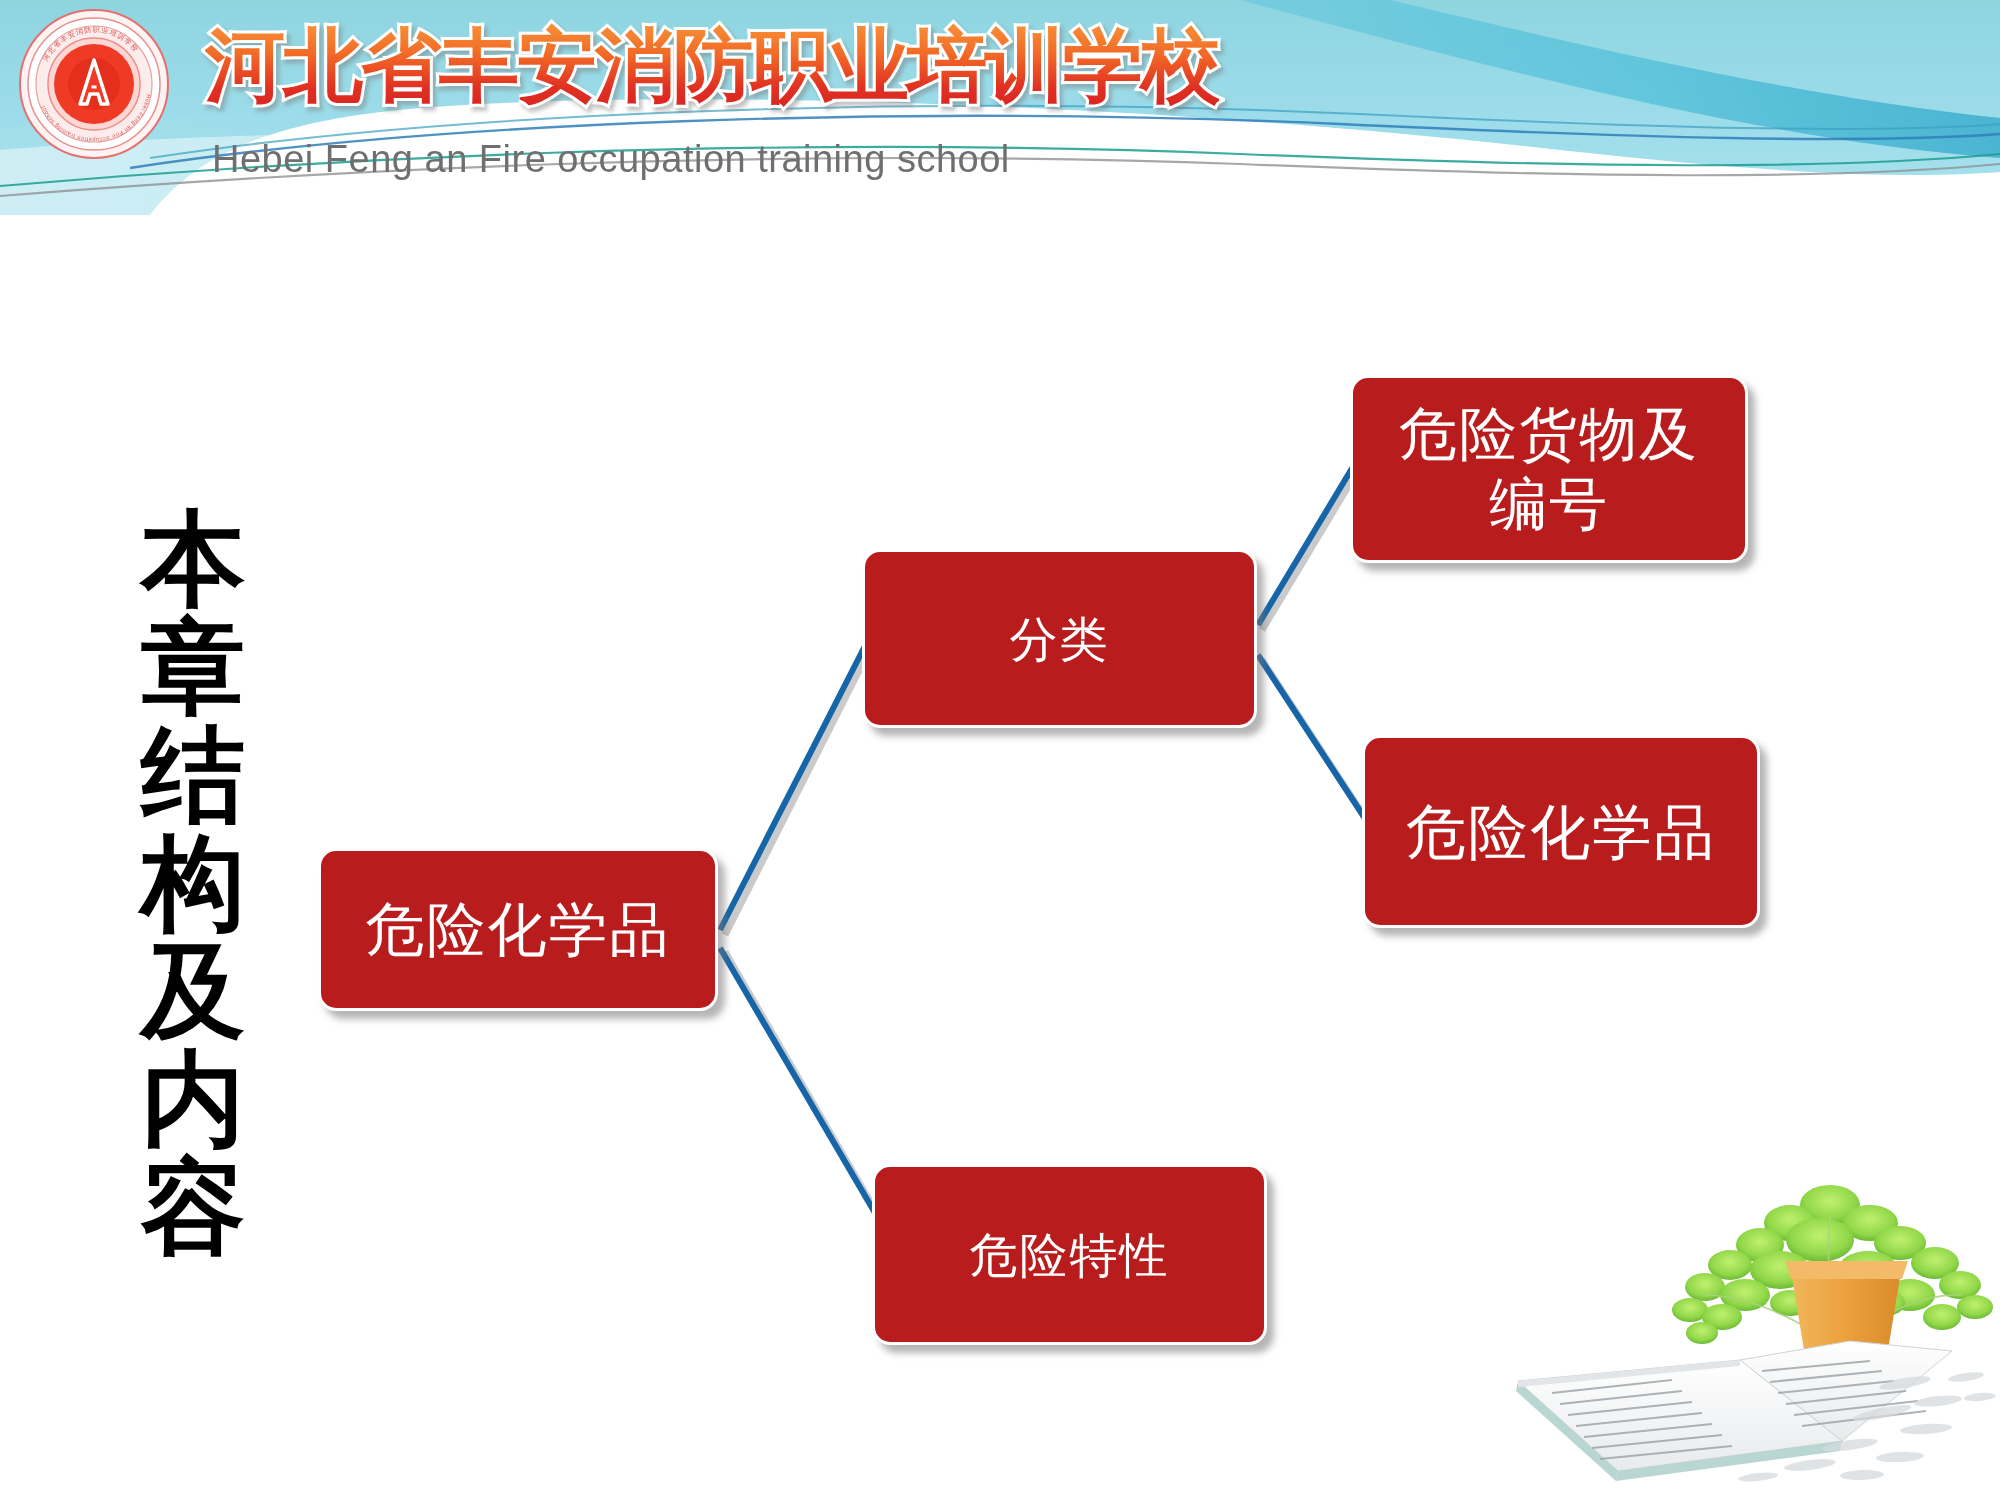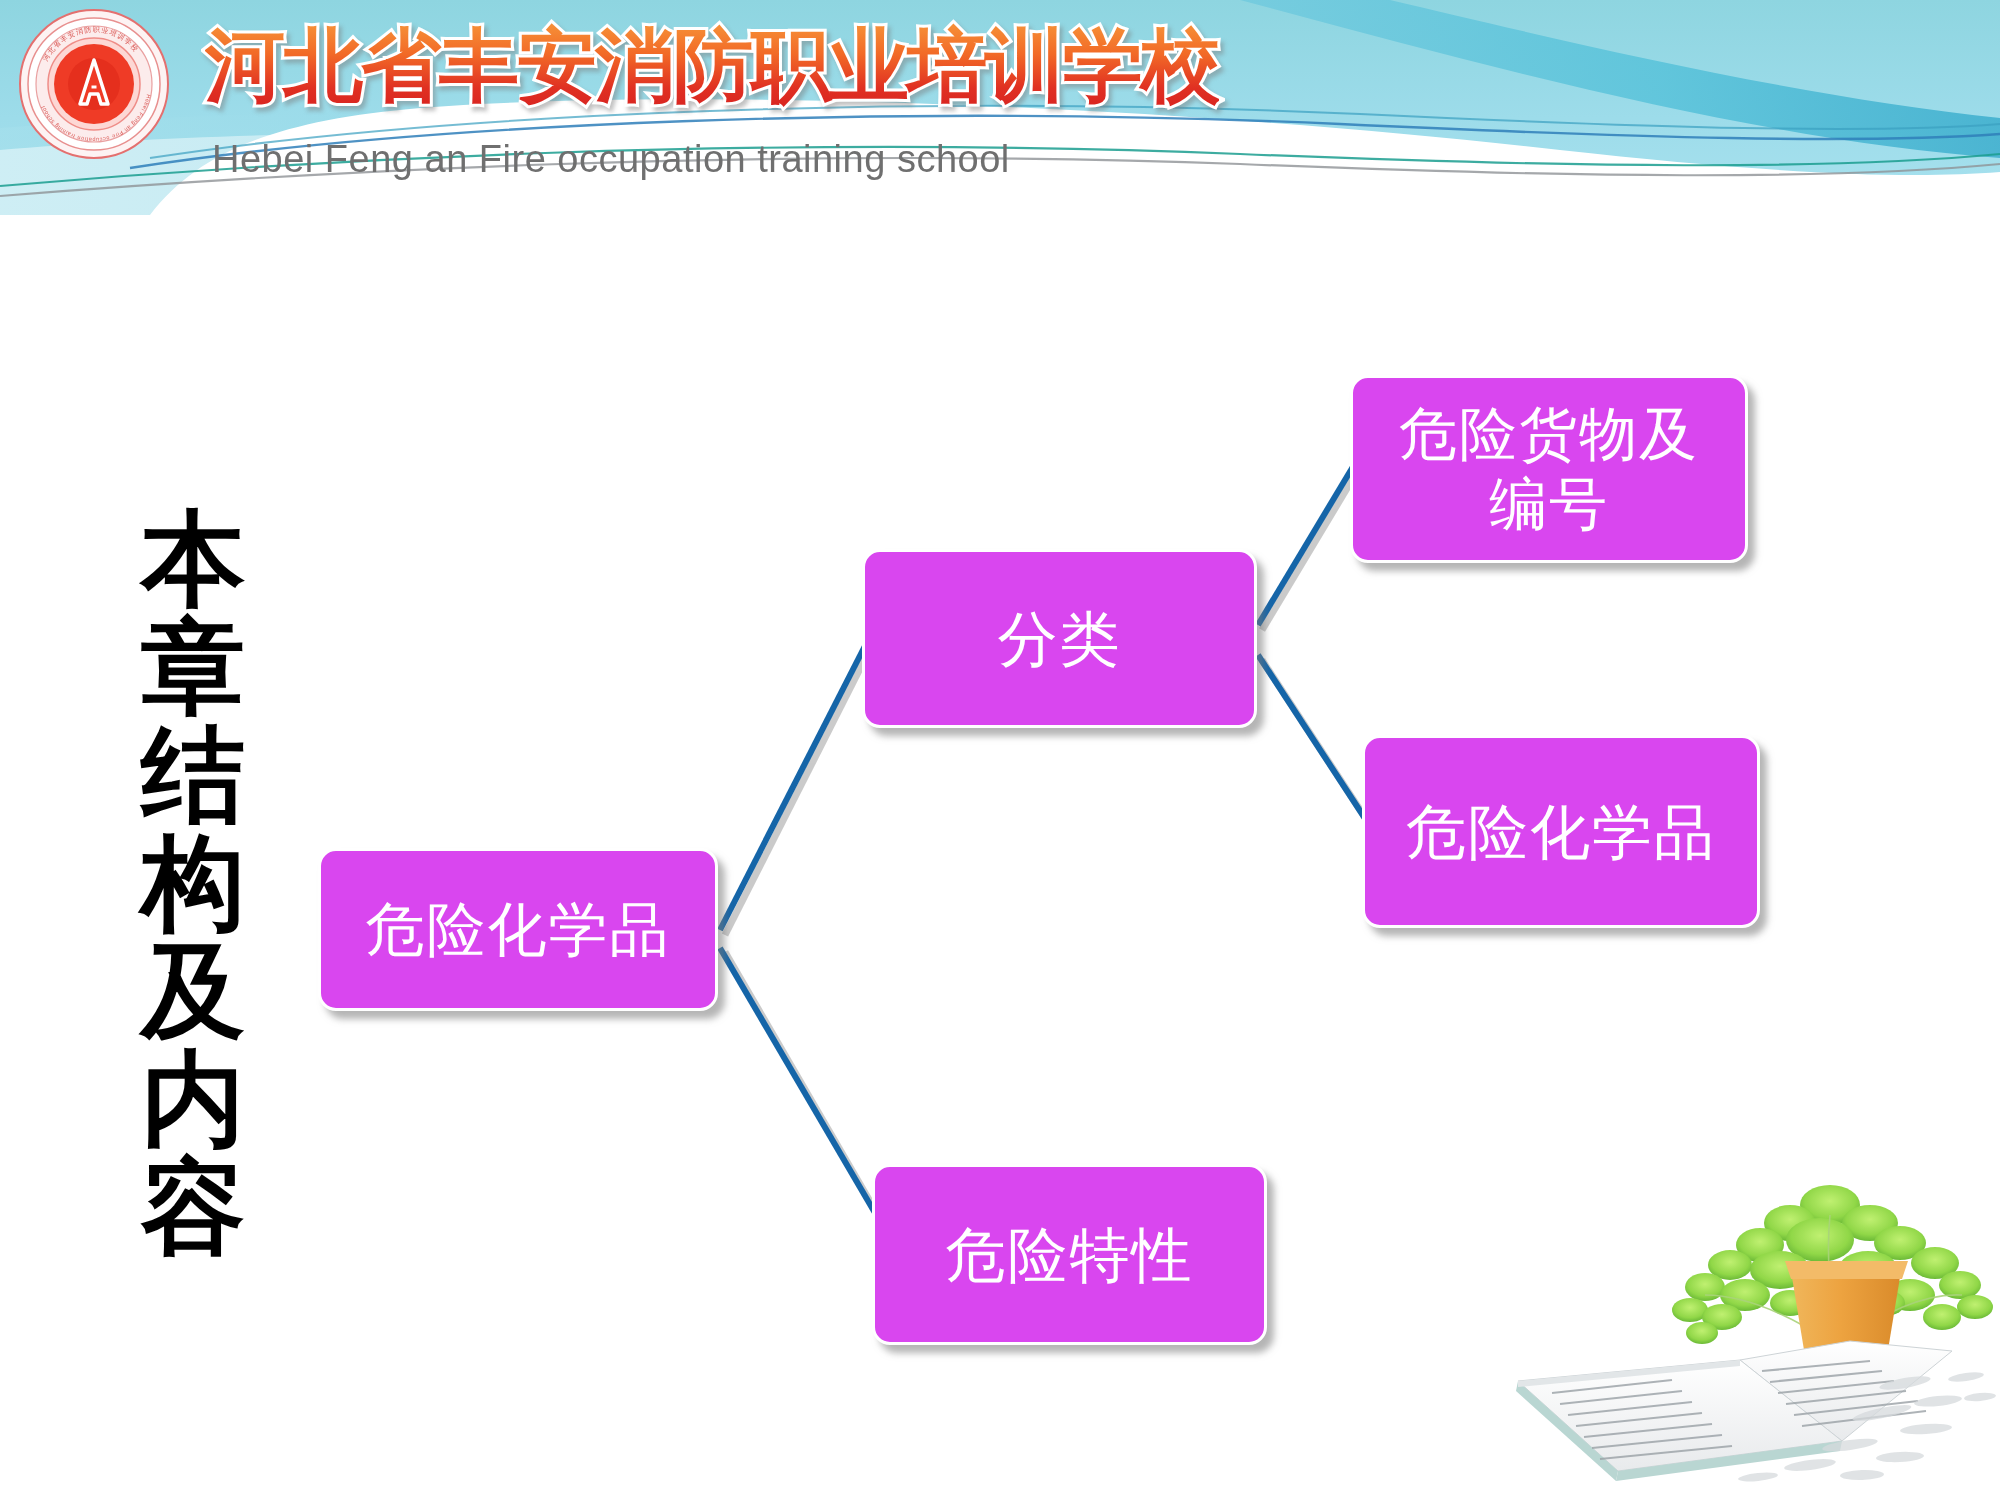--- a/index.html
+++ b/index.html
@@ -114,35 +114,35 @@
     pointer-events: none;
   }
   .connectors {
     position: absolute;
     left: 0; top: 0;
     width: 2000px; height: 1500px;
   }
 
   .node {
     position: absolute;
-    background: #d946ef;
+    background: #b91c1c;
     border: 3px solid #ffffff;
     border-radius: 18px;
     box-shadow: 7px 8px 7px rgba(120,120,120,0.55);
     color: #ffffff;
     font-family: "DejaVu Serif", "Liberation Serif", serif;
     display: flex;
     align-items: center;
     justify-content: center;
     text-align: center;
     box-sizing: border-box;
     pointer-events: auto;
   }
   .node-text {
-    font-size: 60px;
+    font-size: 48px;
     line-height: 74px;
     letter-spacing: 2px;
     padding: 0 8px;
   }
 
   
   #node-root   { left: 318px;  top: 848px;  width: 400px; height: 163px; }
   #node-class  { left: 862px;  top: 549px;  width: 395px; height: 179px; }
   #node-goods  { left: 1350px; top: 375px;  width: 398px; height: 188px; }
   #node-chem   { left: 1362px; top: 735px;  width: 398px; height: 193px; }

